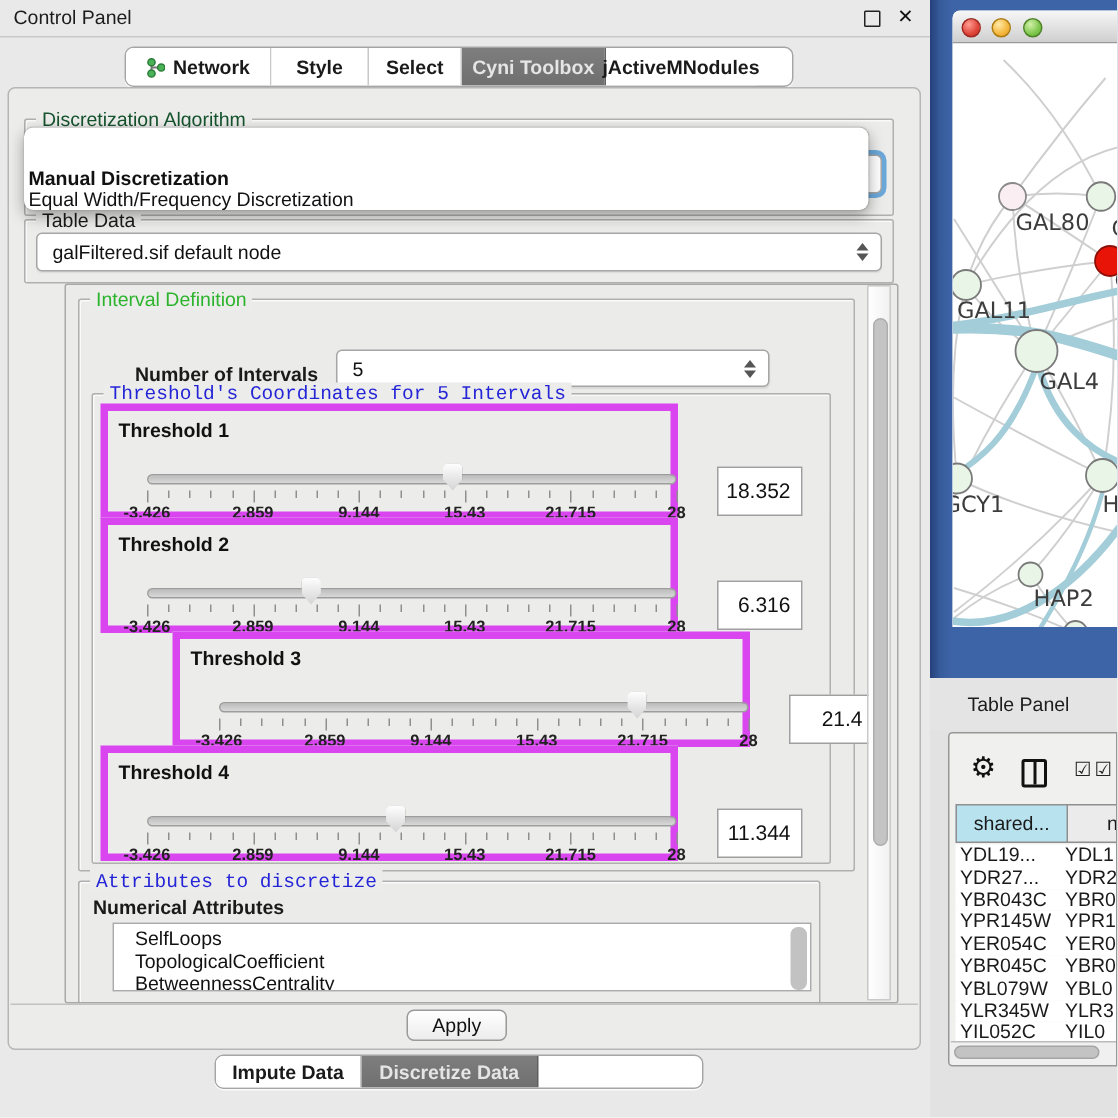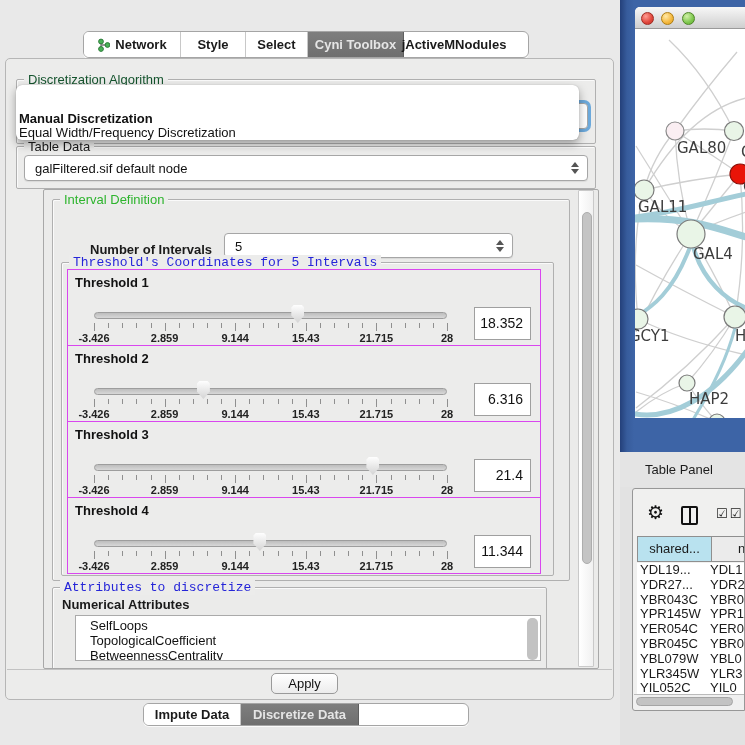--- a/index.html
+++ b/index.html
@@ -37,21 +37,21 @@
   .popup{position:absolute;left:15px;top:84px;width:563px;height:55px;background:#fff;border-radius:6px;
     box-shadow:0 4px 10px rgba(0,0,0,.35),0 0 1px rgba(0,0,0,.3);z-index:30;}
   .popup .ph{position:absolute;left:0;top:5px;width:100%;text-align:center;color:#b5b5b5;font-size:13px;}
   .popup .opt{position:absolute;left:3px;font-size:13px;color:#111;white-space:nowrap;}
   .popup .opt.b{font-weight:bold;}
   
   .bigbox{position:absolute;left:42px;top:188px;width:556px;height:480px;background:#ebebea;border:1px solid #a8a8a8;border-radius:2px;box-sizing:border-box;overflow:hidden;}
   .vscroll{position:absolute;right:1px;top:1px;width:16px;height:478px;background:linear-gradient(to right,#ffffff,#f1f1f1);border-left:1px solid #cfcfcf;}
   .vscroll .vthumb{position:absolute;left:2.5px;width:10px;border-radius:5px;background:#c4c4c4;border:1px solid #adadad;box-sizing:border-box;}
   
-  .tpanel{position:absolute;left:5px;width:474px;height:77px;background:#ececeb;border:1px solid #d946ef;box-sizing:border-box;}
+  .tpanel{position:absolute;left:5px;width:385px;height:77px;background:#ececeb;border:5px solid #d946ef;box-sizing:border-box;}
   .tpanel .tlabel{position:absolute;left:7px;top:5px;font-weight:bold;font-size:13px;color:#111;}
   .track{position:absolute;left:26px;top:42px;width:353px;height:7px;border-radius:4px;background:linear-gradient(#bdbdbd,#d8d8d8);border:1px solid #9d9d9d;box-sizing:border-box;}
   .thumb{position:absolute;width:13px;height:18px;top:35px;background:linear-gradient(#fefefe,#d4d4d4);
     clip-path:polygon(18% 0,82% 0,100% 14%,100% 58%,50% 100%,0 58%,0 14%);filter:drop-shadow(0 0 0.7px #777);}
   .tick{position:absolute;width:1px;background:#8f8f8f;top:53px;}
   .ticklbl{position:absolute;top:62px;transform:translateX(-50%);font-size:11px;font-weight:bold;color:#222;white-space:nowrap;}
   .vbox{position:absolute;left:406px;top:37px;width:57px;height:33px;background:#fff;border:1px solid #9f9f9f;box-sizing:border-box;
     font-size:14px;color:#111;text-align:right;line-height:31px;padding-right:7px;}
   
   .listbox{position:absolute;background:#fff;border:1px solid #aaa;box-sizing:border-box;overflow:hidden;}
@@ -88,20 +88,25 @@
   .hscroll{position:absolute;left:1px;right:0;bottom:1px;height:14px;background:#f0f0f0;border-top:1px solid #bbb;}
   .hthumb{position:absolute;left:2px;top:2px;width:97px;height:9px;border-radius:5px;background:#c3c3c3;border:1px solid #a5a5a5;box-sizing:border-box;}
 </style>
 </head>
 <body>
 
 <div class="screen">
 
   <div class="left-pane">
 
+    <div class="titlebar">
+      <span class="title">Control Panel</span>
+      <span class="float-ic"></span>
+      <span class="close-ic">✕</span>
+    </div>
 
     <div class="seg-bar top-tabs" id="top-tabs">
         <div class="seg" style="width: 97px;">
           <svg width="13" height="14">
             <line x1="4" y1="3.5" x2="4" y2="11" stroke="#777" stroke-width="1.3"></line>
             <line x1="4" y1="7" x2="10" y2="7" stroke="#777" stroke-width="1.3"></line>
             <circle cx="4" cy="3.5" r="2.4" fill="#49b257" stroke="#2d7c3a"></circle>
             <circle cx="4" cy="11" r="2.4" fill="#49b257" stroke="#2d7c3a"></circle>
             <circle cx="10.5" cy="7" r="2.4" fill="#49b257" stroke="#2d7c3a"></circle>
           </svg>
@@ -234,21 +239,21 @@
                   <div class="tick" style="left:379.0px;height:8px;"></div>
                   <div class="ticklbl" style="left:26.0px;">-3.426</div>
                   <div class="ticklbl" style="left:96.6px;">2.859</div>
                   <div class="ticklbl" style="left:167.2px;">9.144</div>
                   <div class="ticklbl" style="left:237.8px;">15.43</div>
                   <div class="ticklbl" style="left:308.4px;">21.715</div>
                   <div class="ticklbl" style="left:379.0px;">28</div>
                   <div class="thumb" style="left:128.9px;"></div>
                   <div class="vbox">6.316</div>
                 </div>
-                <div class="tpanel" style="top: 158px;">
+                <div class="tpanel" style="top: 158px; margin-left: 48px;">
                   <div class="tlabel">Threshold 3</div>
                   <div class="track"></div>
                   <div class="tick" style="left:26.0px;height:8px;"></div>
                   <div class="tick" style="left:40.1px;height:5px;"></div>
                   <div class="tick" style="left:54.2px;height:5px;"></div>
                   <div class="tick" style="left:68.4px;height:5px;"></div>
                   <div class="tick" style="left:82.5px;height:5px;"></div>
                   <div class="tick" style="left:96.6px;height:8px;"></div>
                   <div class="tick" style="left:110.7px;height:5px;"></div>
                   <div class="tick" style="left:124.8px;height:5px;"></div>

